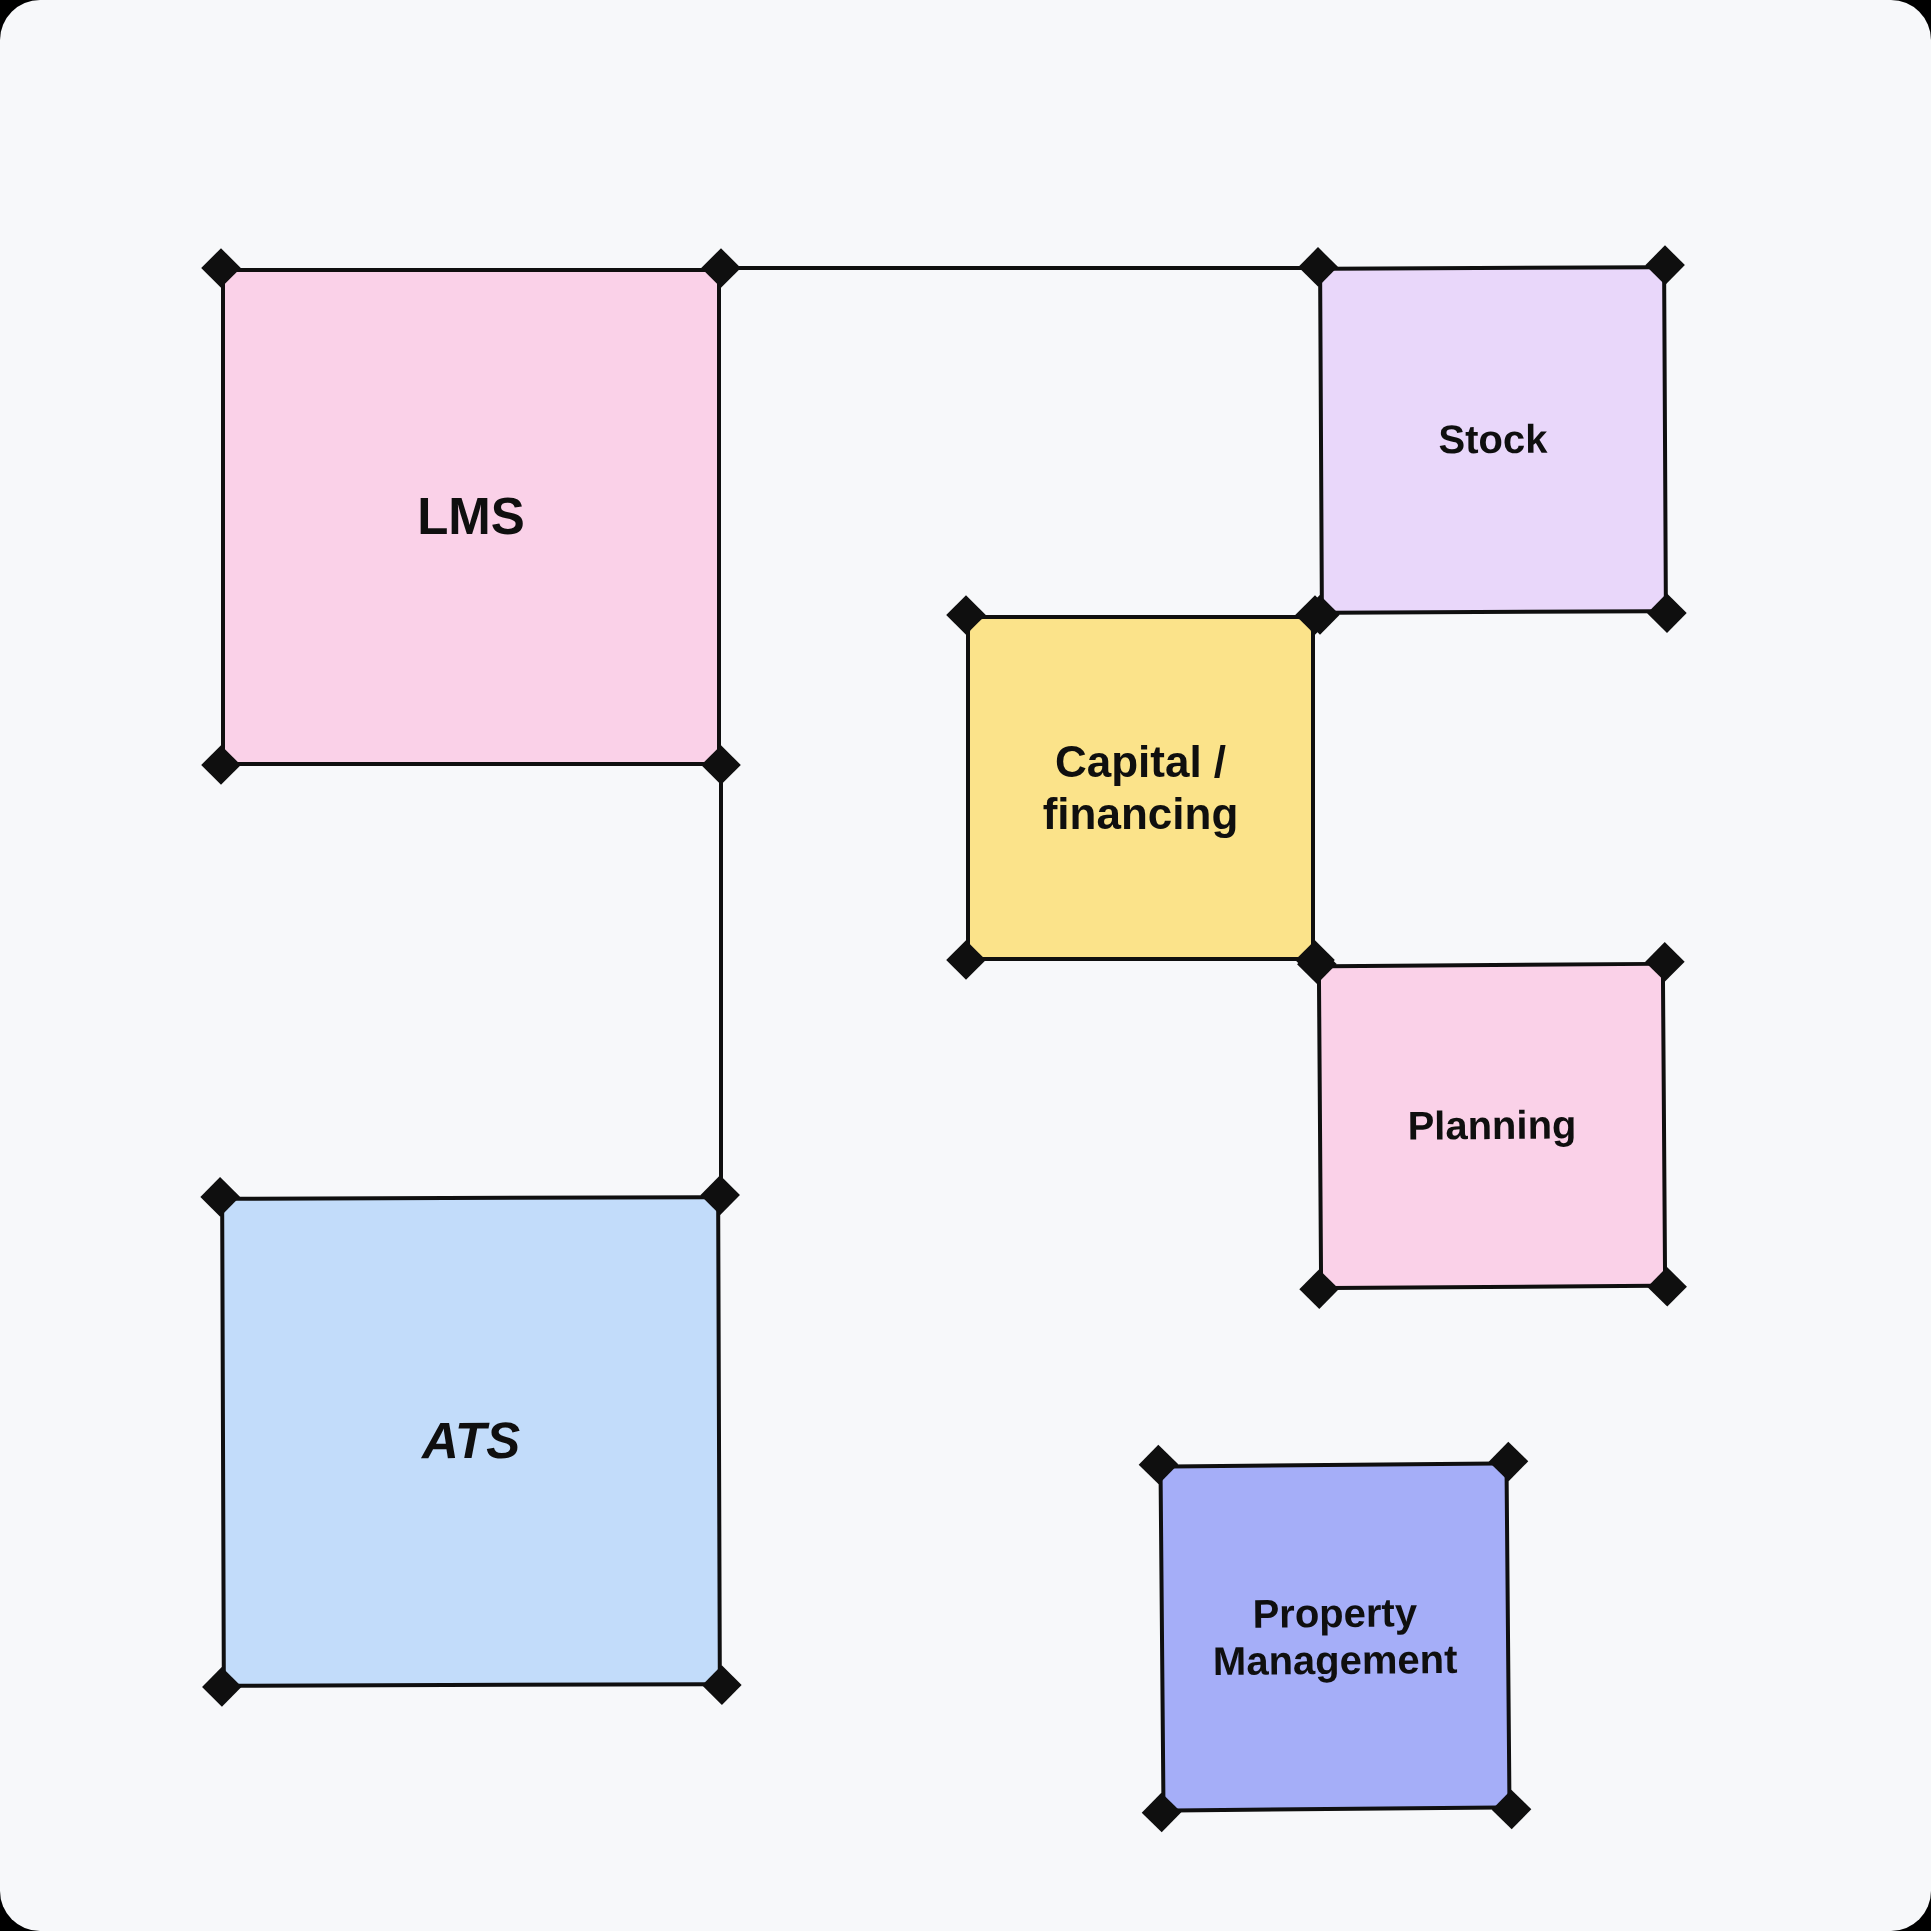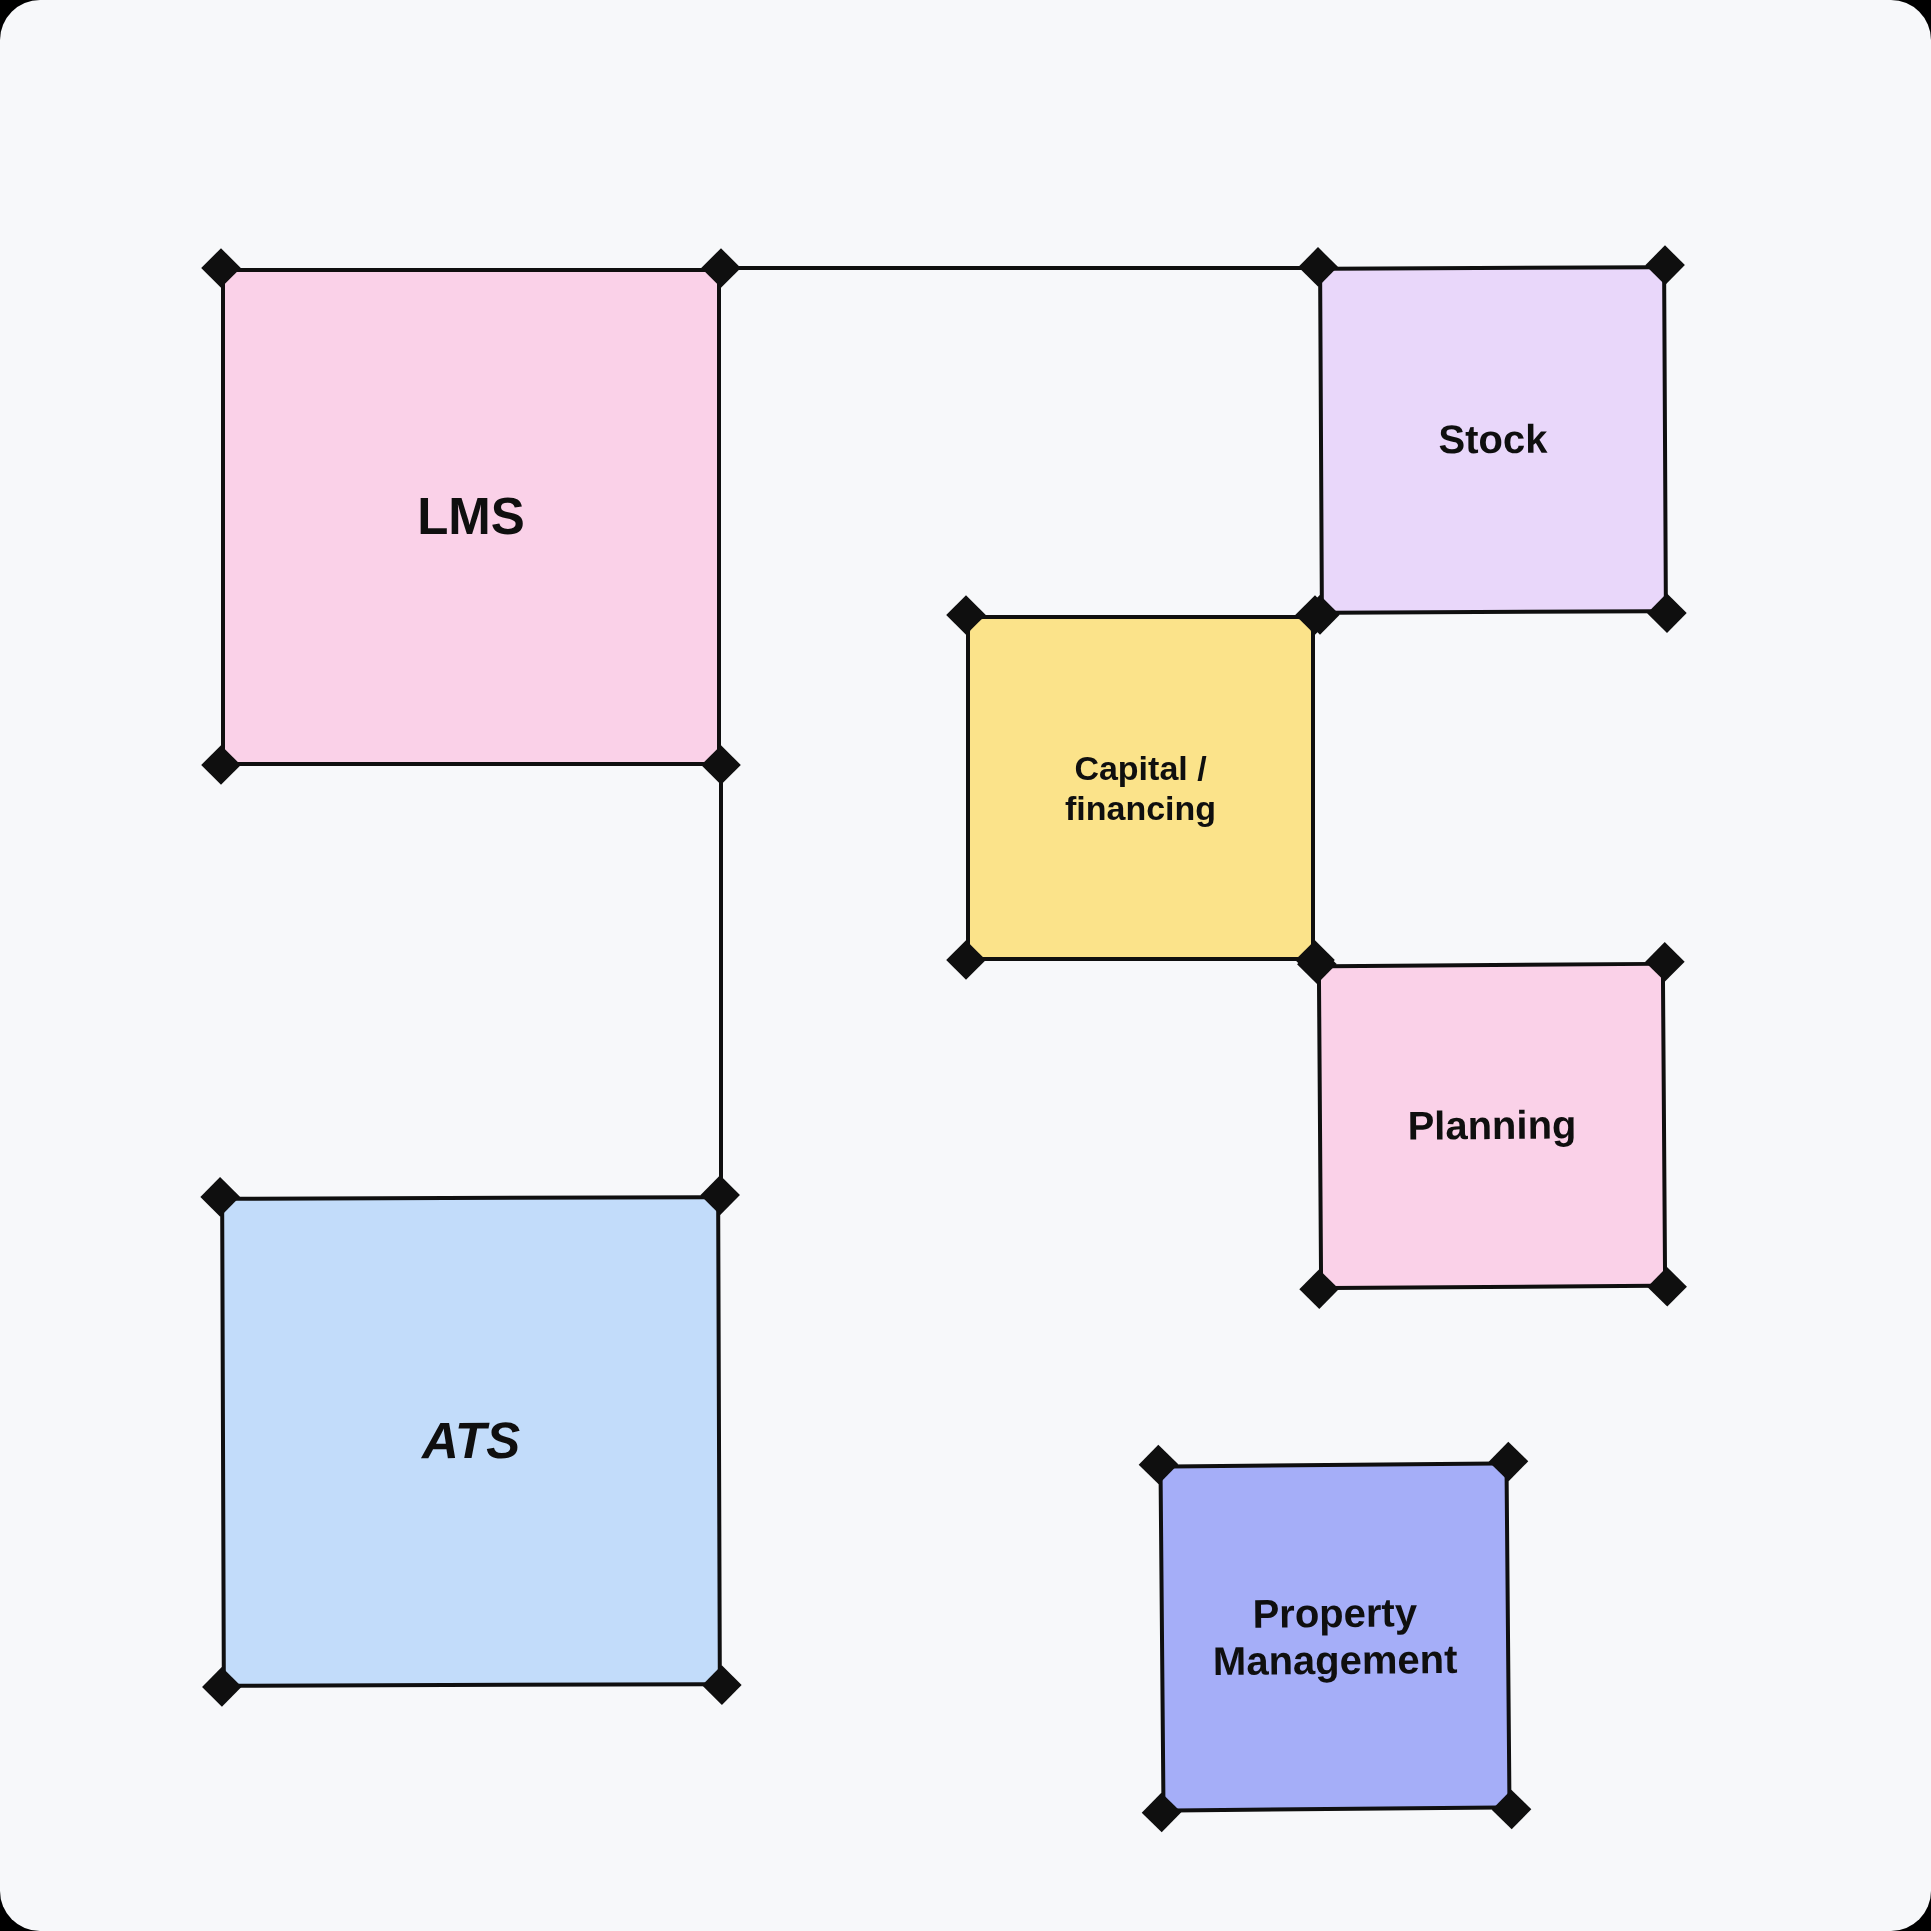--- a/index.html
+++ b/index.html
@@ -65,21 +65,21 @@
         <div class="handle" style="width: 28px; height: 28px; left: -4.4px; top: 493px; background: rgb(15, 15, 15);"></div>
         <div class="handle" style="width: 28px; height: 28px; left: 496px; top: 493px; background: rgb(15, 15, 15);"></div>
       </div>
       <div class="node" style="left: 1319px; top: 266px; width: 348px; height: 348px; background: rgb(233, 215, 250); font-size: 40px; border-color: rgb(15, 15, 15); border-width: 4.4px; border-radius: 12.3px; transform: rotate(-0.3deg);">
         <span class="node-label" style="max-width: 298px;">Stock</span>
         <div class="handle" style="width: 28px; height: 28px; left: -4.4px; top: -4.4px; background: rgb(15, 15, 15);"></div>
         <div class="handle" style="width: 28px; height: 28px; left: 343px; top: -4.4px; background: rgb(15, 15, 15);"></div>
         <div class="handle" style="width: 28px; height: 28px; left: -4.4px; top: 344px; background: rgb(15, 15, 15);"></div>
         <div class="handle" style="width: 28px; height: 28px; left: 343px; top: 344px; background: rgb(15, 15, 15);"></div>
       </div>
-      <div class="node" style="left: 966px; top: 615px; width: 349px; height: 346px; background: rgb(251, 227, 138); font-size: 34px; border-color: rgb(15, 15, 15); border-width: 4.4px; border-radius: 17px;">
+      <div class="node" style="left: 966px; top: 615px; width: 349px; height: 346px; background: rgb(251, 227, 138); font-size: 44px; border-color: rgb(15, 15, 15); border-width: 4.4px; border-radius: 17px;">
         <span class="node-label" style="max-width: 246px;">Capital / financing</span>
         <div class="handle" style="width: 28px; height: 28px; left: -4.4px; top: -4.4px; background: rgb(15, 15, 15);"></div>
         <div class="handle" style="width: 28px; height: 28px; left: 345px; top: -4.4px; background: rgb(15, 15, 15);"></div>
         <div class="handle" style="width: 28px; height: 28px; left: -4.4px; top: 341px; background: rgb(15, 15, 15);"></div>
         <div class="handle" style="width: 28px; height: 28px; left: 345px; top: 341px; background: rgb(15, 15, 15);"></div>
       </div>
       <div class="node" style="left: 1318px; top: 963px; width: 348px; height: 326px; background: rgb(250, 209, 232); font-size: 40px; border-color: rgb(15, 15, 15); border-width: 4.4px; border-radius: 12.3px; transform: rotate(-0.4deg);">
         <span class="node-label" style="max-width: 298px;">Planning</span>
         <div class="handle" style="width: 28px; height: 28px; left: -4.4px; top: -4.4px; background: rgb(15, 15, 15);"></div>
         <div class="handle" style="width: 28px; height: 28px; left: 344px; top: -4.4px; background: rgb(15, 15, 15);"></div>

